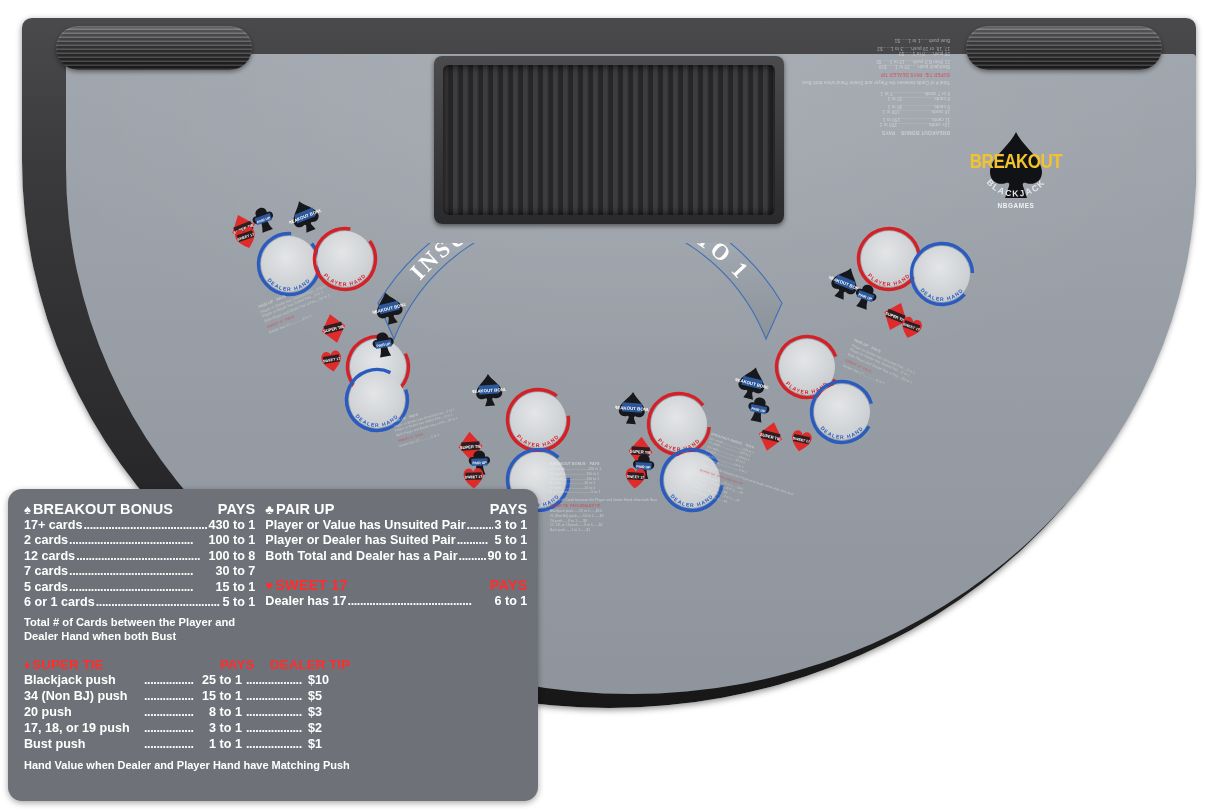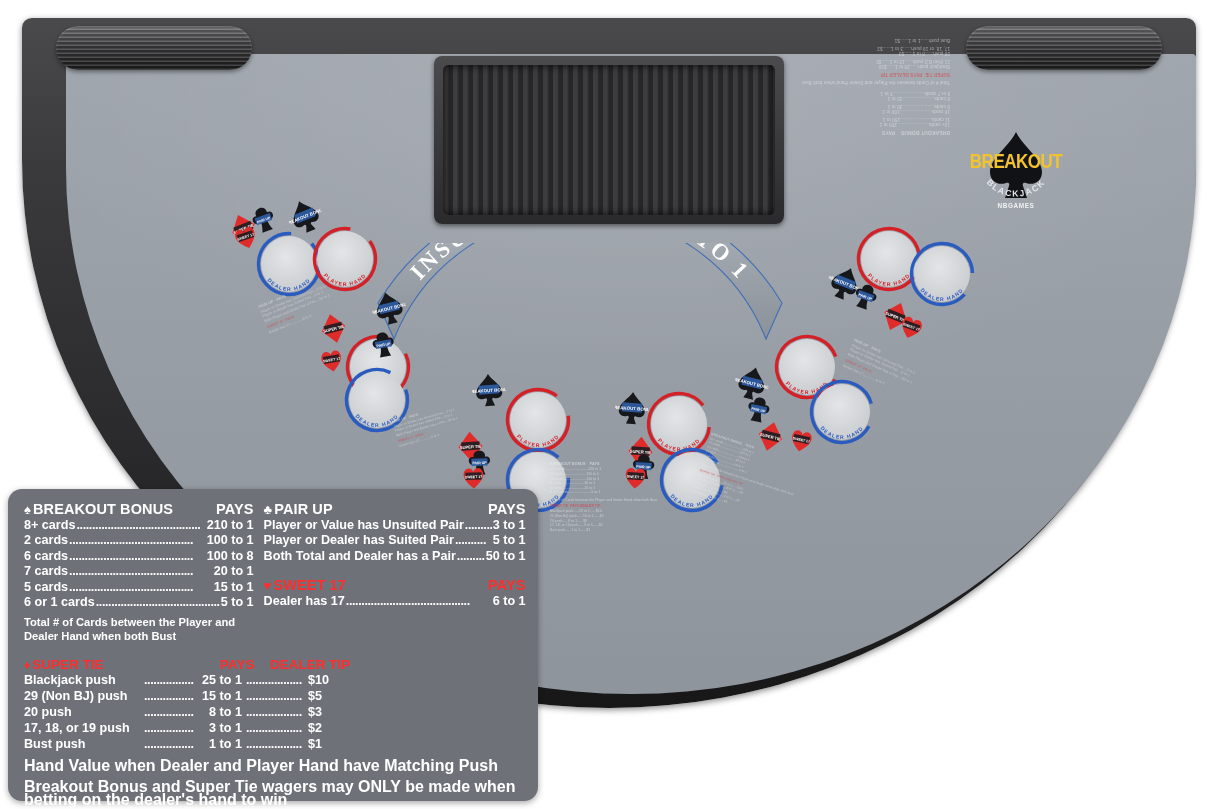--- a/index.html
+++ b/index.html
@@ -103,21 +103,21 @@
   .sp-head{display:flex;align-items:center;font-weight:bold;font-size:13.5px;color:#ff2d2d;}
   .sp-head .suit{font-size:12px;margin-right:2px;}
   .sp-head .c-pays{position:absolute;left:196px;}
   .sp-head .c-tip{position:absolute;left:246px;}
   .sp-row{display:flex;font-size:12.6px;font-weight:bold;line-height:16px;white-space:nowrap;}
   .sp-row .lbl{width:120px;flex:0 0 auto;}
   .sp-row .d1{width:52px;flex:0 0 auto;overflow:hidden;letter-spacing:-0.4px;text-align:left;}
   .sp-row .v1{width:46px;flex:0 0 auto;text-align:right;}
   .sp-row .d2{width:62px;flex:0 0 auto;overflow:hidden;letter-spacing:-0.4px;text-align:left;padding-left:4px;}
   .sp-row .v2{flex:0 0 auto;text-align:right;}
-  .foot{font-size:16px;font-weight:bold;line-height:13.6px;margin-top:7px;}
+  .foot{font-size:11px;font-weight:bold;line-height:13.6px;margin-top:7px;}
   .foot.second{margin-top:7px;}
 </style>
 </head>
 <body>
 
 <div id="stage">
 
   <div class="table-outer">
     <div class="table-felt">
       <div class="felt-shade"></div>
@@ -590,38 +590,38 @@
     <div class="pt-cols">
 
       <div class="pt-left">
         <div class="pt-head">
           <span class="suit">♠</span>
           <span class="title">BREAKOUT BONUS</span>
           <span class="pays">PAYS</span>
         </div>
         <div id="bbRows">
             <div class="row">
-              <span class="lbl">8+ cards</span>
+              <span class="lbl">17+ cards</span>
               <span class="dots">........................................</span>
-              <span class="val">210 to 1</span>
+              <span class="val">430 to 1</span>
             </div>
             <div class="row">
               <span class="lbl">2 cards</span>
               <span class="dots">........................................</span>
               <span class="val">100 to 1</span>
             </div>
             <div class="row">
-              <span class="lbl">6 cards</span>
+              <span class="lbl">12 cards</span>
               <span class="dots">........................................</span>
               <span class="val">100 to 8</span>
             </div>
             <div class="row">
               <span class="lbl">7 cards</span>
               <span class="dots">........................................</span>
-              <span class="val">20 to 1</span>
+              <span class="val">30 to 7</span>
             </div>
             <div class="row">
               <span class="lbl">5 cards</span>
               <span class="dots">........................................</span>
               <span class="val">15 to 1</span>
             </div>
             <div class="row">
               <span class="lbl">6 or 1 cards</span>
               <span class="dots">........................................</span>
               <span class="val">5 to 1</span>
@@ -644,21 +644,21 @@
                 <span class="val">3 to 1</span>
               </div>
               <div class="row">
                 <span class="lbl">Player or Dealer has Suited Pair</span>
                 <span class="dots">..........</span>
                 <span class="val">5 to 1</span>
               </div>
               <div class="row">
                 <span class="lbl">Both Total and Dealer has a Pair</span>
                 <span class="dots">..........</span>
-                <span class="val">50 to 1</span>
+                <span class="val">90 to 1</span>
               </div>
             </div>
         </div>
         <div style="height:13px"></div>
         <div>
           <div class="pt-head red">
             <span class="suit">♥</span>
             <span class="title">SWEET 17</span>
             <span class="pays">PAYS</span>
           </div>
@@ -682,21 +682,21 @@
       </div>
       <div id="stRows">
           <div class="sp-row">
             <span class="lbl">Blackjack push</span>
             <span class="d1">................</span>
             <span class="v1">25 to 1</span>
             <span class="d2">..................</span>
             <span class="v2">$10</span>
           </div>
           <div class="sp-row">
-            <span class="lbl">29 (Non BJ) push</span>
+            <span class="lbl">34 (Non BJ) push</span>
             <span class="d1">................</span>
             <span class="v1">15 to 1</span>
             <span class="d2">..................</span>
             <span class="v2">$5</span>
           </div>
           <div class="sp-row">
             <span class="lbl">20 push</span>
             <span class="d1">................</span>
             <span class="v1">8 to 1</span>
             <span class="d2">..................</span>
@@ -711,17 +711,16 @@
           </div>
           <div class="sp-row">
             <span class="lbl">Bust push</span>
             <span class="d1">................</span>
             <span class="v1">1 to 1</span>
             <span class="d2">..................</span>
             <span class="v2">$1</span>
           </div>
         </div>
       <div class="foot">Hand Value when Dealer and Player Hand have Matching Push</div>
-      <div class="foot second">Breakout Bonus and Super Tie wagers may ONLY be made when betting on the dealer's hand to win</div>
     </div>
   </div>
 
 </div>
 
 </body></html>

